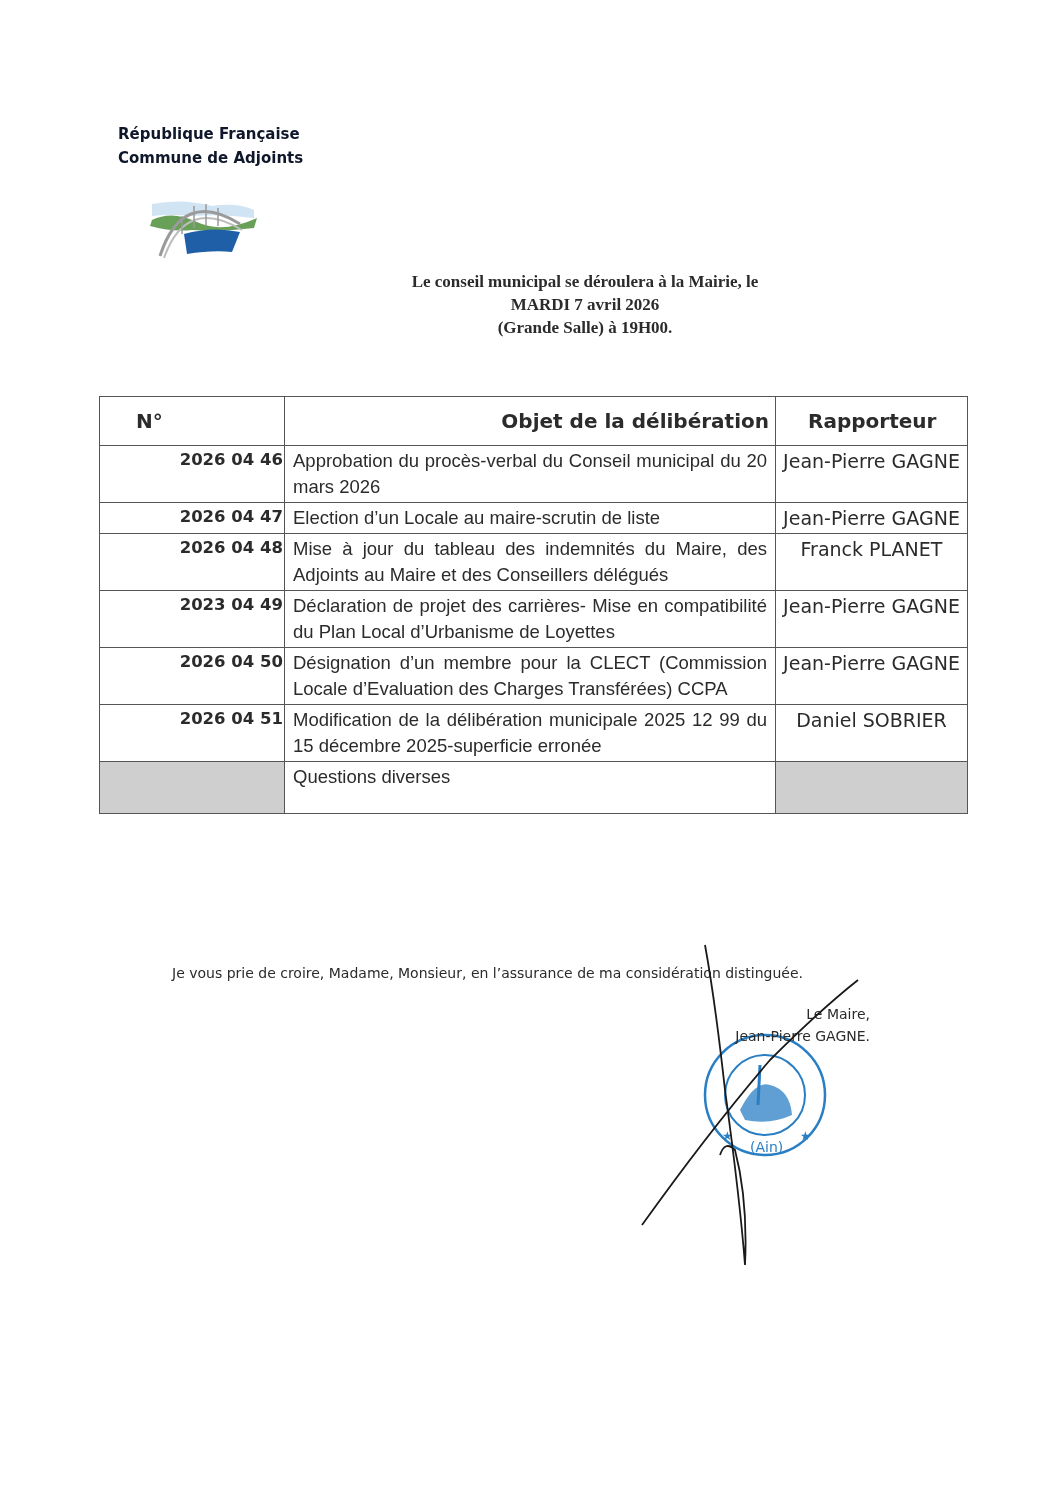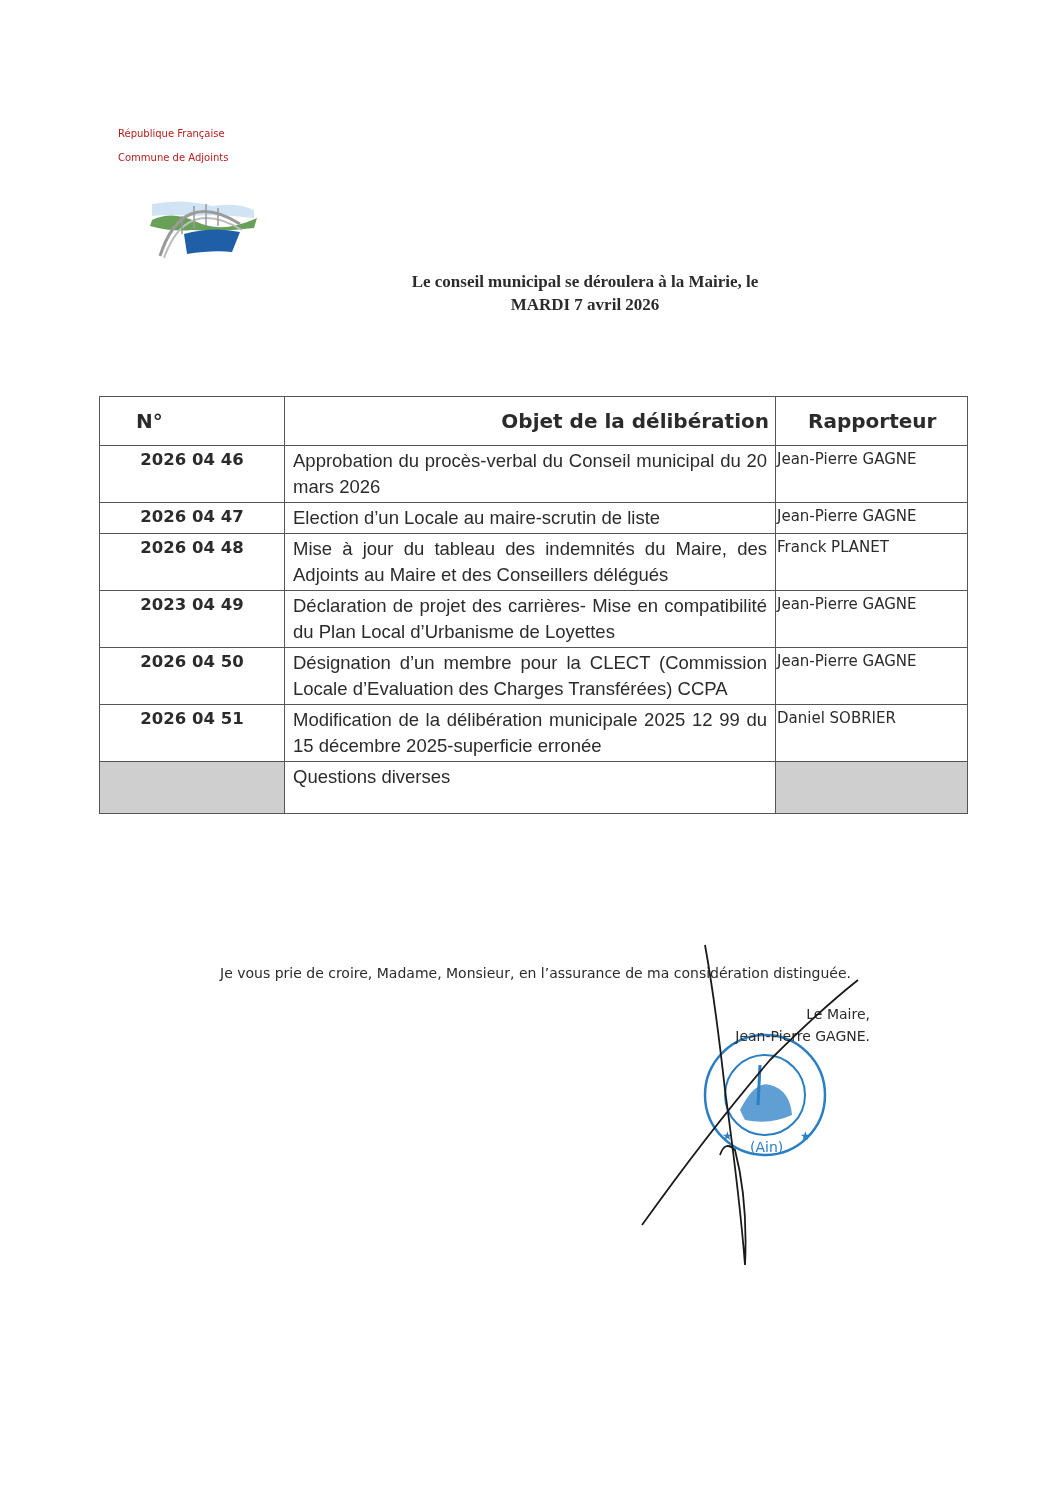--- a/index.html
+++ b/index.html
@@ -1,34 +1,34 @@
 <!DOCTYPE html>
 <html><head>
 <meta charset="utf-8">
 <style>
   html, body { margin: 0; padding: 0; background: #ffffff; }
   body { width: 1058px; height: 1497px; position: relative; overflow: hidden;
          font-family: "DejaVu Sans", sans-serif; color: #2a2a2a; }
   .header-org { position: absolute; left: 118px; top: 122px; font-family: "DejaVu Sans", sans-serif;
-                font-size: 10px; line-height: 24px; color: #b91c1c; }
+                font-size: 15px; line-height: 24px; color: #0f172a; font-weight: bold; }
   .logo { position: absolute; left: 142px; top: 192px; width: 120px; height: 70px; }
   .announce { position: absolute; left: 300px; top: 270px; width: 570px; text-align: center;
               font-family: Liberation Serif, serif; font-weight: bold; font-size: 17px; line-height: 23px; color: #2b2b2b; }
   table.agenda { position: absolute; left: 99px; top: 396px; width: 869px; border-collapse: collapse;
                  font-family: "Liberation Sans", sans-serif; font-size: 18.5px; color: #2b2b2b; }
   table.agenda td, table.agenda th { border: 1.5px solid #555; vertical-align: top; }
   table.agenda th { font-family: "DejaVu Sans", sans-serif; font-weight: bold; font-size: 20px; height: 48px; vertical-align: middle; padding: 0 6px; }
   th.col-num { width: 142px; text-align: center; font-weight: normal; font-family: "Liberation Sans", sans-serif; font-size: 21px; text-align: left; padding-left: 36px !important; }
   th.col-obj { width: 478px; text-align: right; }
   th.col-rap { text-align: left; padding-left: 32px !important; }
-  td.num { font-family: "DejaVu Sans", sans-serif; font-weight: bold; font-size: 16.5px; text-align: center; padding-top: 4px; }
+  td.num { font-family: "DejaVu Sans", sans-serif; font-weight: bold; font-size: 16.5px; text-align: right; padding-top: 4px; }
   td.obj { padding: 2px 8px 2px 8px; line-height: 26px; text-align: justify; text-align-last: left; }
-  td.rap { padding-top: 4px; font-family: "DejaVu Sans", sans-serif; font-size: 15px; }
+  td.rap { text-align: center; padding-top: 4px; font-family: "DejaVu Sans", sans-serif; font-size: 19px; }
   td.grey { background: #cfcfcf; }
-  .closing { position: absolute; left: 172px; top: 965px; font-family: "DejaVu Sans", sans-serif; font-size: 14px; color: #2b2b2b; margin-left: 48px; }
+  .closing { position: absolute; left: 172px; top: 965px; font-family: "DejaVu Sans", sans-serif; font-size: 14px; color: #2b2b2b; }
   .signature-block { position: absolute; left: 700px; top: 1003px; width: 170px; text-align: right;
                      font-family: "DejaVu Sans", sans-serif; font-size: 14px; line-height: 22px; color: #2b2b2b; }
   .stamp { position: absolute; left: 700px; top: 1030px; width: 130px; height: 130px; }
   .sig { position: absolute; left: 630px; top: 940px; width: 240px; height: 330px; }
 </style>
 </head>
 <body>
 
 <div class="header-org">
   <div>République Française</div>
@@ -43,20 +43,21 @@
   <path d="M22 66 Q44 4 100 38" fill="none" stroke="#bdbdbd" stroke-width="2"></path>
   <line x1="40" y1="24" x2="40" y2="42" stroke="#9a9a9a" stroke-width="1.5"></line>
   <line x1="52" y1="14" x2="52" y2="36" stroke="#9a9a9a" stroke-width="1.5"></line>
   <line x1="64" y1="12" x2="64" y2="34" stroke="#9a9a9a" stroke-width="1.5"></line>
   <line x1="76" y1="16" x2="76" y2="34" stroke="#9a9a9a" stroke-width="1.5"></line>
 </svg>
 
 <div class="announce">
   <div>Le conseil municipal se déroulera à la Mairie, le</div>
   <div>MARDI 7 avril 2026</div>
+  <div>(Grande Salle) à 19H00.</div>
 </div>
 
 <table class="agenda">
   <thead>
     <tr>
       <th class="col-num">N°</th>
       <th class="col-obj">Objet de la délibération</th>
       <th class="col-rap">Rapporteur</th>
     </tr>
   </thead>

